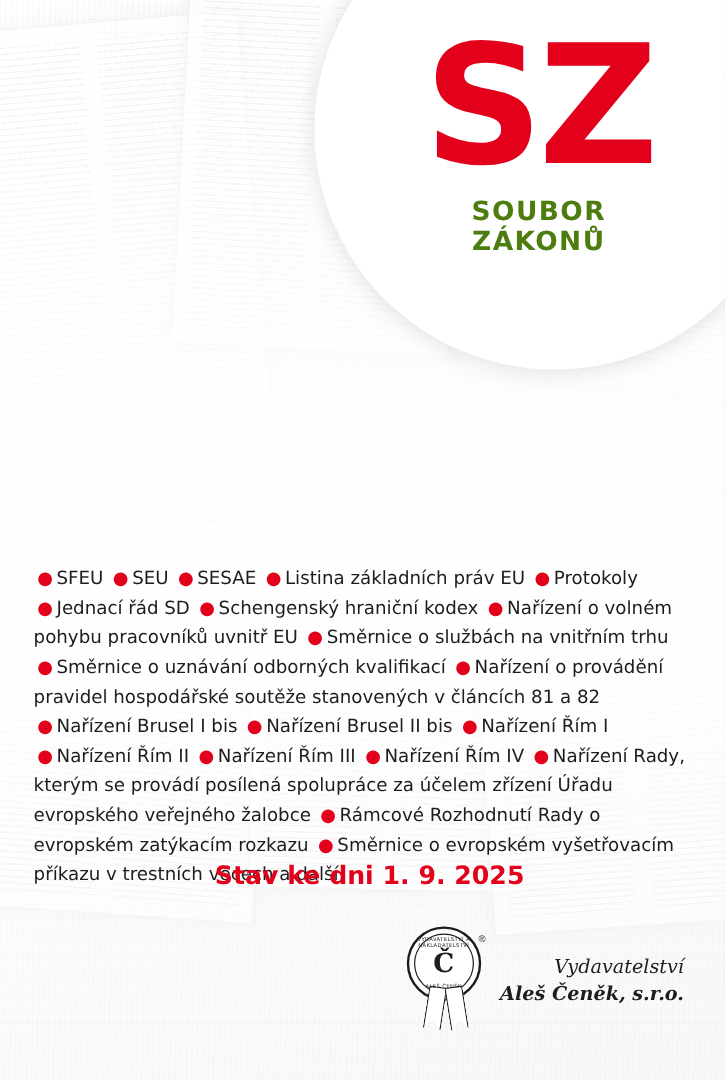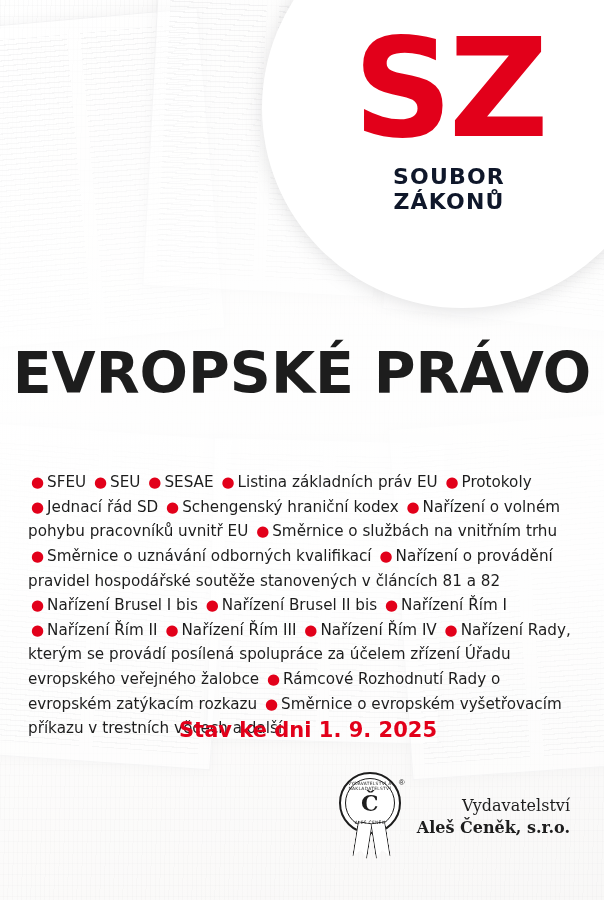--- a/index.html
+++ b/index.html
@@ -103,21 +103,21 @@
     line-height: 1;
     letter-spacing: -4px;
     color: #e2001a;
   }
   .logo-sub {
     margin-top: 6px;
     font-family: "DejaVu Sans", sans-serif;
     font-weight: 700;
     font-size: 22px;
     letter-spacing: 1.2px;
-    color: #0f172a;
+    color: #4d7c0f;
   }
 
   
   .main-title {
     position: absolute;
     left: 0;
     right: 0;
     top: 340px;
     text-align: center;
     font-family: "DejaVu Sans", sans-serif;
@@ -164,20 +164,21 @@
     position: absolute;
     right: 34px;
     bottom: 38px;
     display: flex;
     align-items: center;
     gap: 12px;
   }
   .pub-text {
     text-align: right;
     font-family: "DejaVu Serif", serif;
+    font-style: italic;
     font-size: 16px;
     line-height: 1.35;
     color: #1d1d1d;
   }
   .pub-text .strong { font-weight: 700; }
   .pub-seal {
     width: 72px;
     height: 90px;
     position: relative;
   }
@@ -274,21 +275,20 @@
     </div>
 
   <div class="wash"></div>
 
   <div class="logo-circle"></div>
   <div class="logo-inner">
     <div class="logo-sz">SZ</div>
     <div class="logo-sub">SOUBOR ZÁKONŮ</div>
   </div>
 
-  <div class="main-title">EVROPSKÉ PRÁVO</div>
 
   <div class="topics"><span class="bullet">●</span><span>SFEU</span> <span class="bullet">●</span><span>SEU</span> <span class="bullet">●</span><span>SESAE</span> <span class="bullet">●</span><span>Listina základních práv EU</span> <span class="bullet">●</span><span>Protokoly</span> <span class="bullet">●</span><span>Jednací řád SD</span> <span class="bullet">●</span><span>Schengenský hraniční kodex</span> <span class="bullet">●</span><span>Nařízení o volném pohybu pracovníků uvnitř EU</span> <span class="bullet">●</span><span>Směrnice o službách na vnitřním trhu</span> <span class="bullet">●</span><span>Směrnice o uznávání odborných kvalifikací</span> <span class="bullet">●</span><span>Nařízení o provádění pravidel hospodářské soutěže stanovených v článcích 81 a 82</span> <span class="bullet">●</span><span>Nařízení Brusel I bis</span> <span class="bullet">●</span><span>Nařízení Brusel II bis</span> <span class="bullet">●</span><span>Nařízení Řím I</span> <span class="bullet">●</span><span>Nařízení Řím II</span> <span class="bullet">●</span><span>Nařízení Řím III</span> <span class="bullet">●</span><span>Nařízení  Řím IV</span> <span class="bullet">●</span><span>Nařízení Rady, kterým se provádí posílená spolupráce za účelem zřízení Úřadu evropského veřejného žalobce</span> <span class="bullet">●</span><span>Rámcové Rozhodnutí Rady o evropském zatýkacím rozkazu</span> <span class="bullet">●</span><span>Směrnice o evropském vyšetřovacím příkazu v trestních věcech a další</span> </div>
 
   <div class="status">Stav ke dni 1. 9. 2025</div>
 
   <div class="publisher">
     <div class="pub-seal">
       <div class="seal-ring">
         <div class="seal-top">VYDAVATELSTVÍ A NAKLADATELSTVÍ</div>
         <div class="seal-letter">Č</div>

